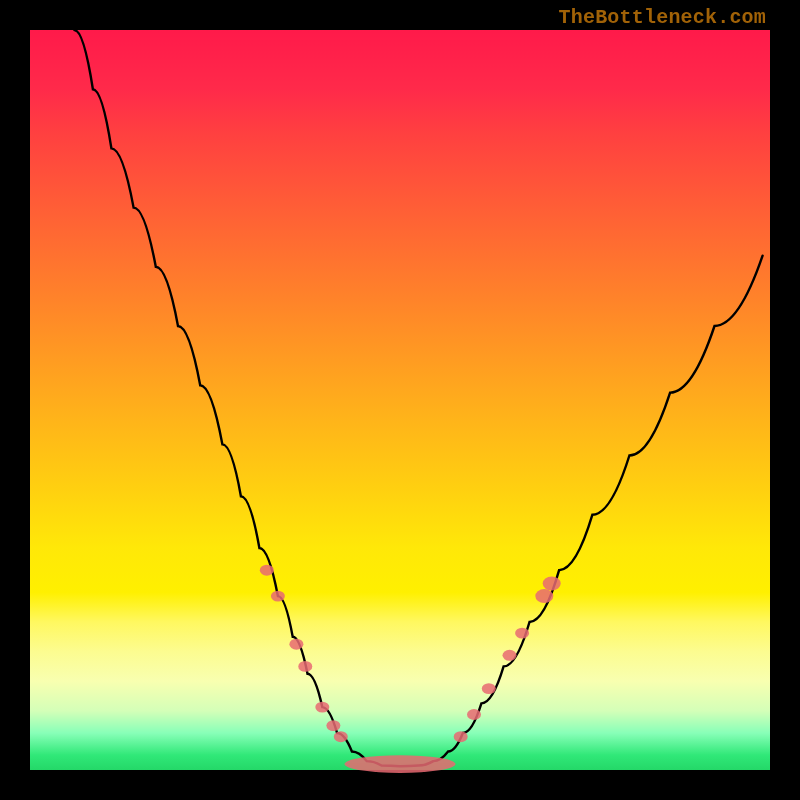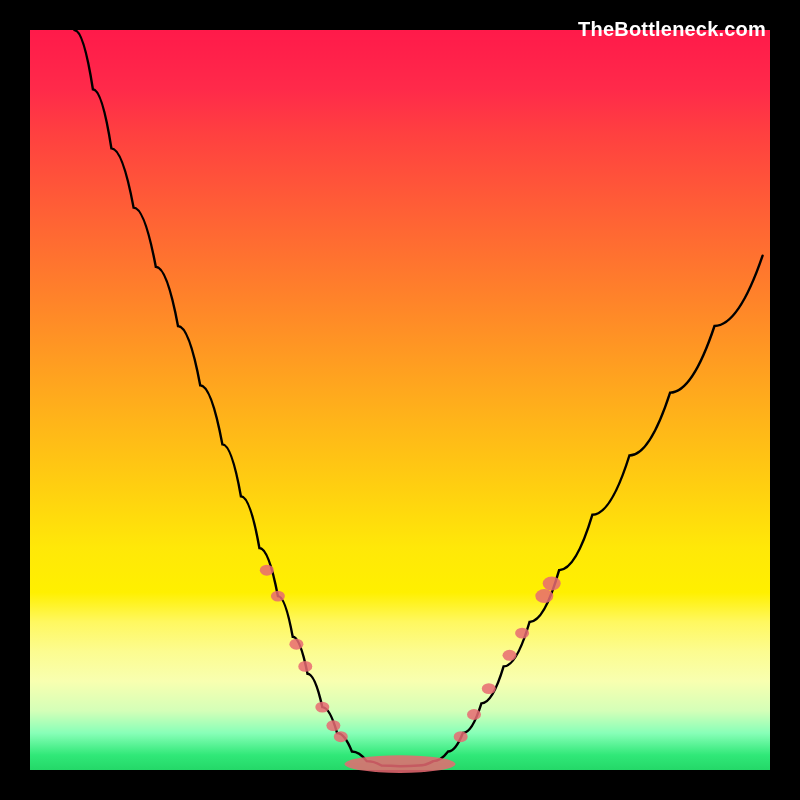--- a/index.html
+++ b/index.html
@@ -34,26 +34,25 @@
       #d4ffb8 92%,
       #88ffb8 95%,
       #30e878 98%,
       #24d868 100%
     );
   }
   .watermark {
     position: absolute;
     top: 6px;
     right: 34px;
-    font-family: Liberation Sans, sans-serif;
+    font-family: Liberation Mono, monospace;
     font-size: 20px;
     font-weight: 600;
-    color: #ffffff;
+    color: #a16207;
     letter-spacing: 0.2px;
-    margin-top: 12px;
   }
   svg.overlay {
     position: absolute;
     left: 0; top: 0;
     width: 740px; height: 740px;
     overflow: visible;
   }
   .curve {
     fill: none;
     stroke: #000;

